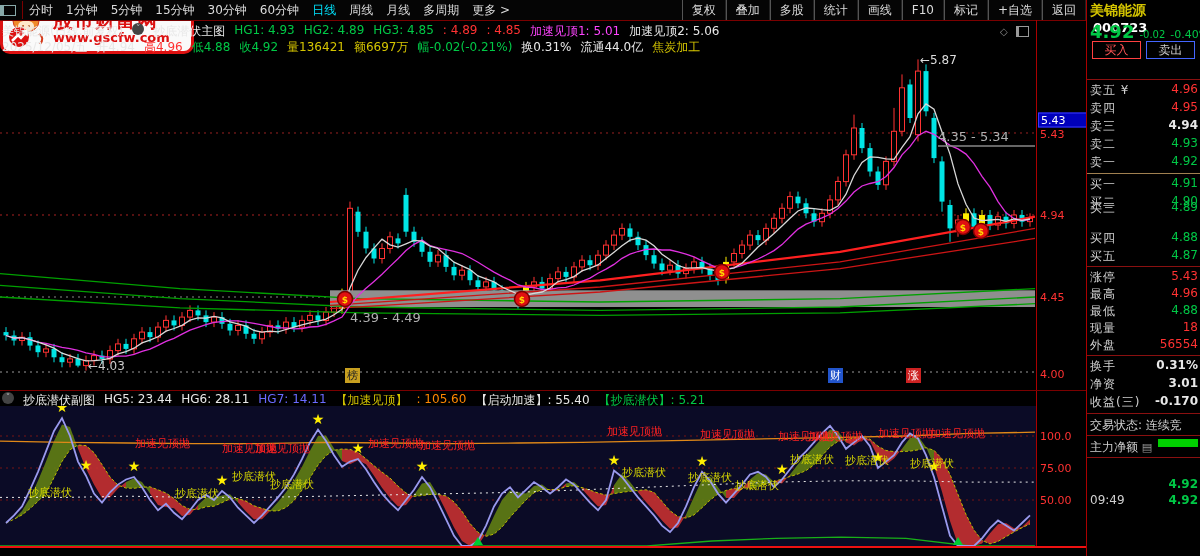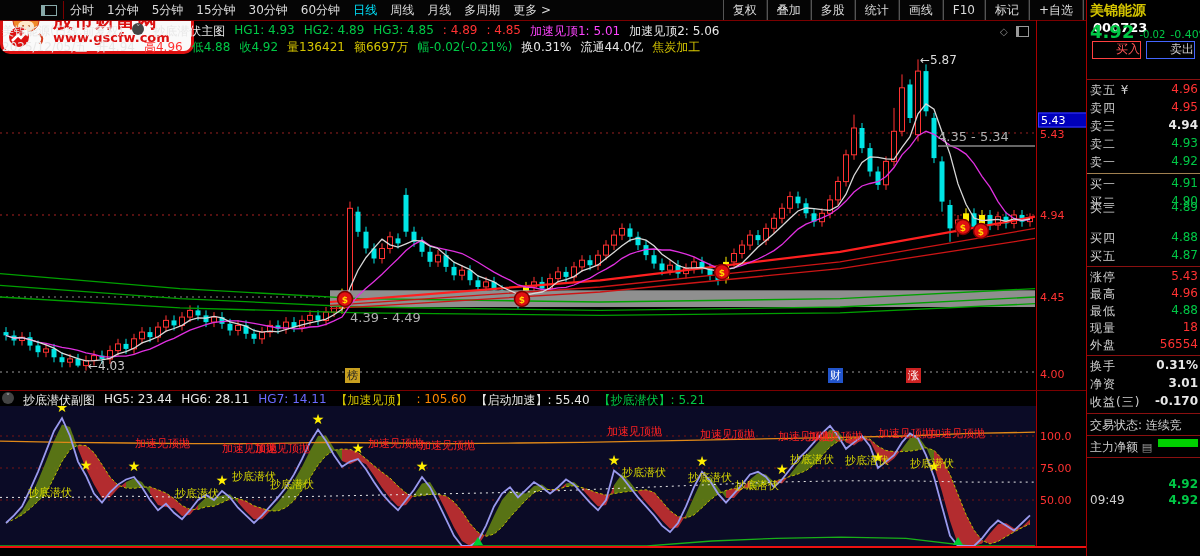--- a/index.html
+++ b/index.html
@@ -4,21 +4,21 @@
 <style>
   html,body{margin:0;padding:0;background:#000;}
   #screen{position:relative;width:1200px;height:556px;background:#000;overflow:hidden;
     font-family:"DejaVu Sans",sans-serif;font-size:12px;color:#e8e8e8;}
   .abs{position:absolute;}
   
   .g{color:#00c846}.r{color:#ff3232}.w{color:#e8e8e8}.y{color:#d4c400}
   .m{color:#ff44ff}.b{color:#6a6aff}.o{color:#ff8800}
   
   #menubar{left:0;top:0;width:1086px;height:20px;background:#050505;border-bottom:1px solid #7a0000;
-    display:flex;align-items:center;padding-left:41px;}
+    display:flex;align-items:center;}
   #menu-left{display:flex;gap:13px;padding-left:6px;align-items:center;}
   .mitem{color:#dcdcdc;font-size:12px;cursor:default;white-space:nowrap;}
   .mitem.active{color:#00e5ff;}
   #layout-ic{width:11px;height:9px;border:1px solid #8aa;border-left-width:4px;display:inline-block;margin-right:2px;}
   #menu-sep{width:1px;height:18px;background:#7a0000;margin-left:4px;}
   #menu-right{margin-left:auto;display:flex;height:20px;}
   .mbtn{border-left:1px solid #555;border-right:1px solid #222;padding:0 9px;display:flex;align-items:center;
     color:#dcdcdc;font-size:12px;white-space:nowrap;}
   
   .hline{left:2px;display:flex;gap:9px;white-space:nowrap;font-size:12px;z-index:5;}
@@ -32,21 +32,21 @@
   .xmark{position:absolute;width:15px;height:15px;font-size:11px;line-height:15px;text-align:center;z-index:6;}
   
   #sidebar{left:1086px;top:0;width:114px;height:556px;background:#000;border-left:1px solid #aa0000;
     border-right:1px solid #aa0000;}
   .srow{position:absolute;left:3px;right:3px;display:flex;justify-content:space-between;font-size:12px;}
   .srow .lab{color:#cfcfcf;letter-spacing:1px;}
   .sdiv{position:absolute;left:0;right:0;height:1px;background:#8a1010;}
   .sdiv.tan{background:#a08050;}
   #sb-name{left:3px;top:2px;font-weight:bold;}
   #sb-price-row{left:3px;top:21px;display:flex;align-items:baseline;gap:5px;}
-  .tbtn{position:absolute;top:41px;width:47px;height:16px;line-height:16px;text-align:right;font-size:12px;font-family:Liberation Mono, monospace;}
+  .tbtn{position:absolute;top:41px;width:47px;height:16px;line-height:16px;text-align:center;font-size:12px;}
   #buy-btn{left:5px;border:1px solid #ff4040;color:#ff5555;}
   #sell-btn{left:59px;border:1px solid #4466ff;color:#cfcfcf;}
   #flow-bar{display:inline-block;width:40px;height:8px;background:#00d000;}
   .list-ic{color:#999;font-size:11px;}
   
   #logo{left:1002px;top:496px;width:194px;height:54px;background:#fafafa;border:3px solid #dd1111;
     border-radius:10px;display:flex;align-items:center;z-index:20;box-sizing:border-box;}
   #logo-texts{display:flex;flex-direction:column;line-height:1.05;margin-left:4px;}
   #logo-title{color:#dd1111;font-size:20px;font-weight:bold;letter-spacing:1px;}
   #logo-url{color:#dd1111;font-size:13px;font-weight:bold;}

